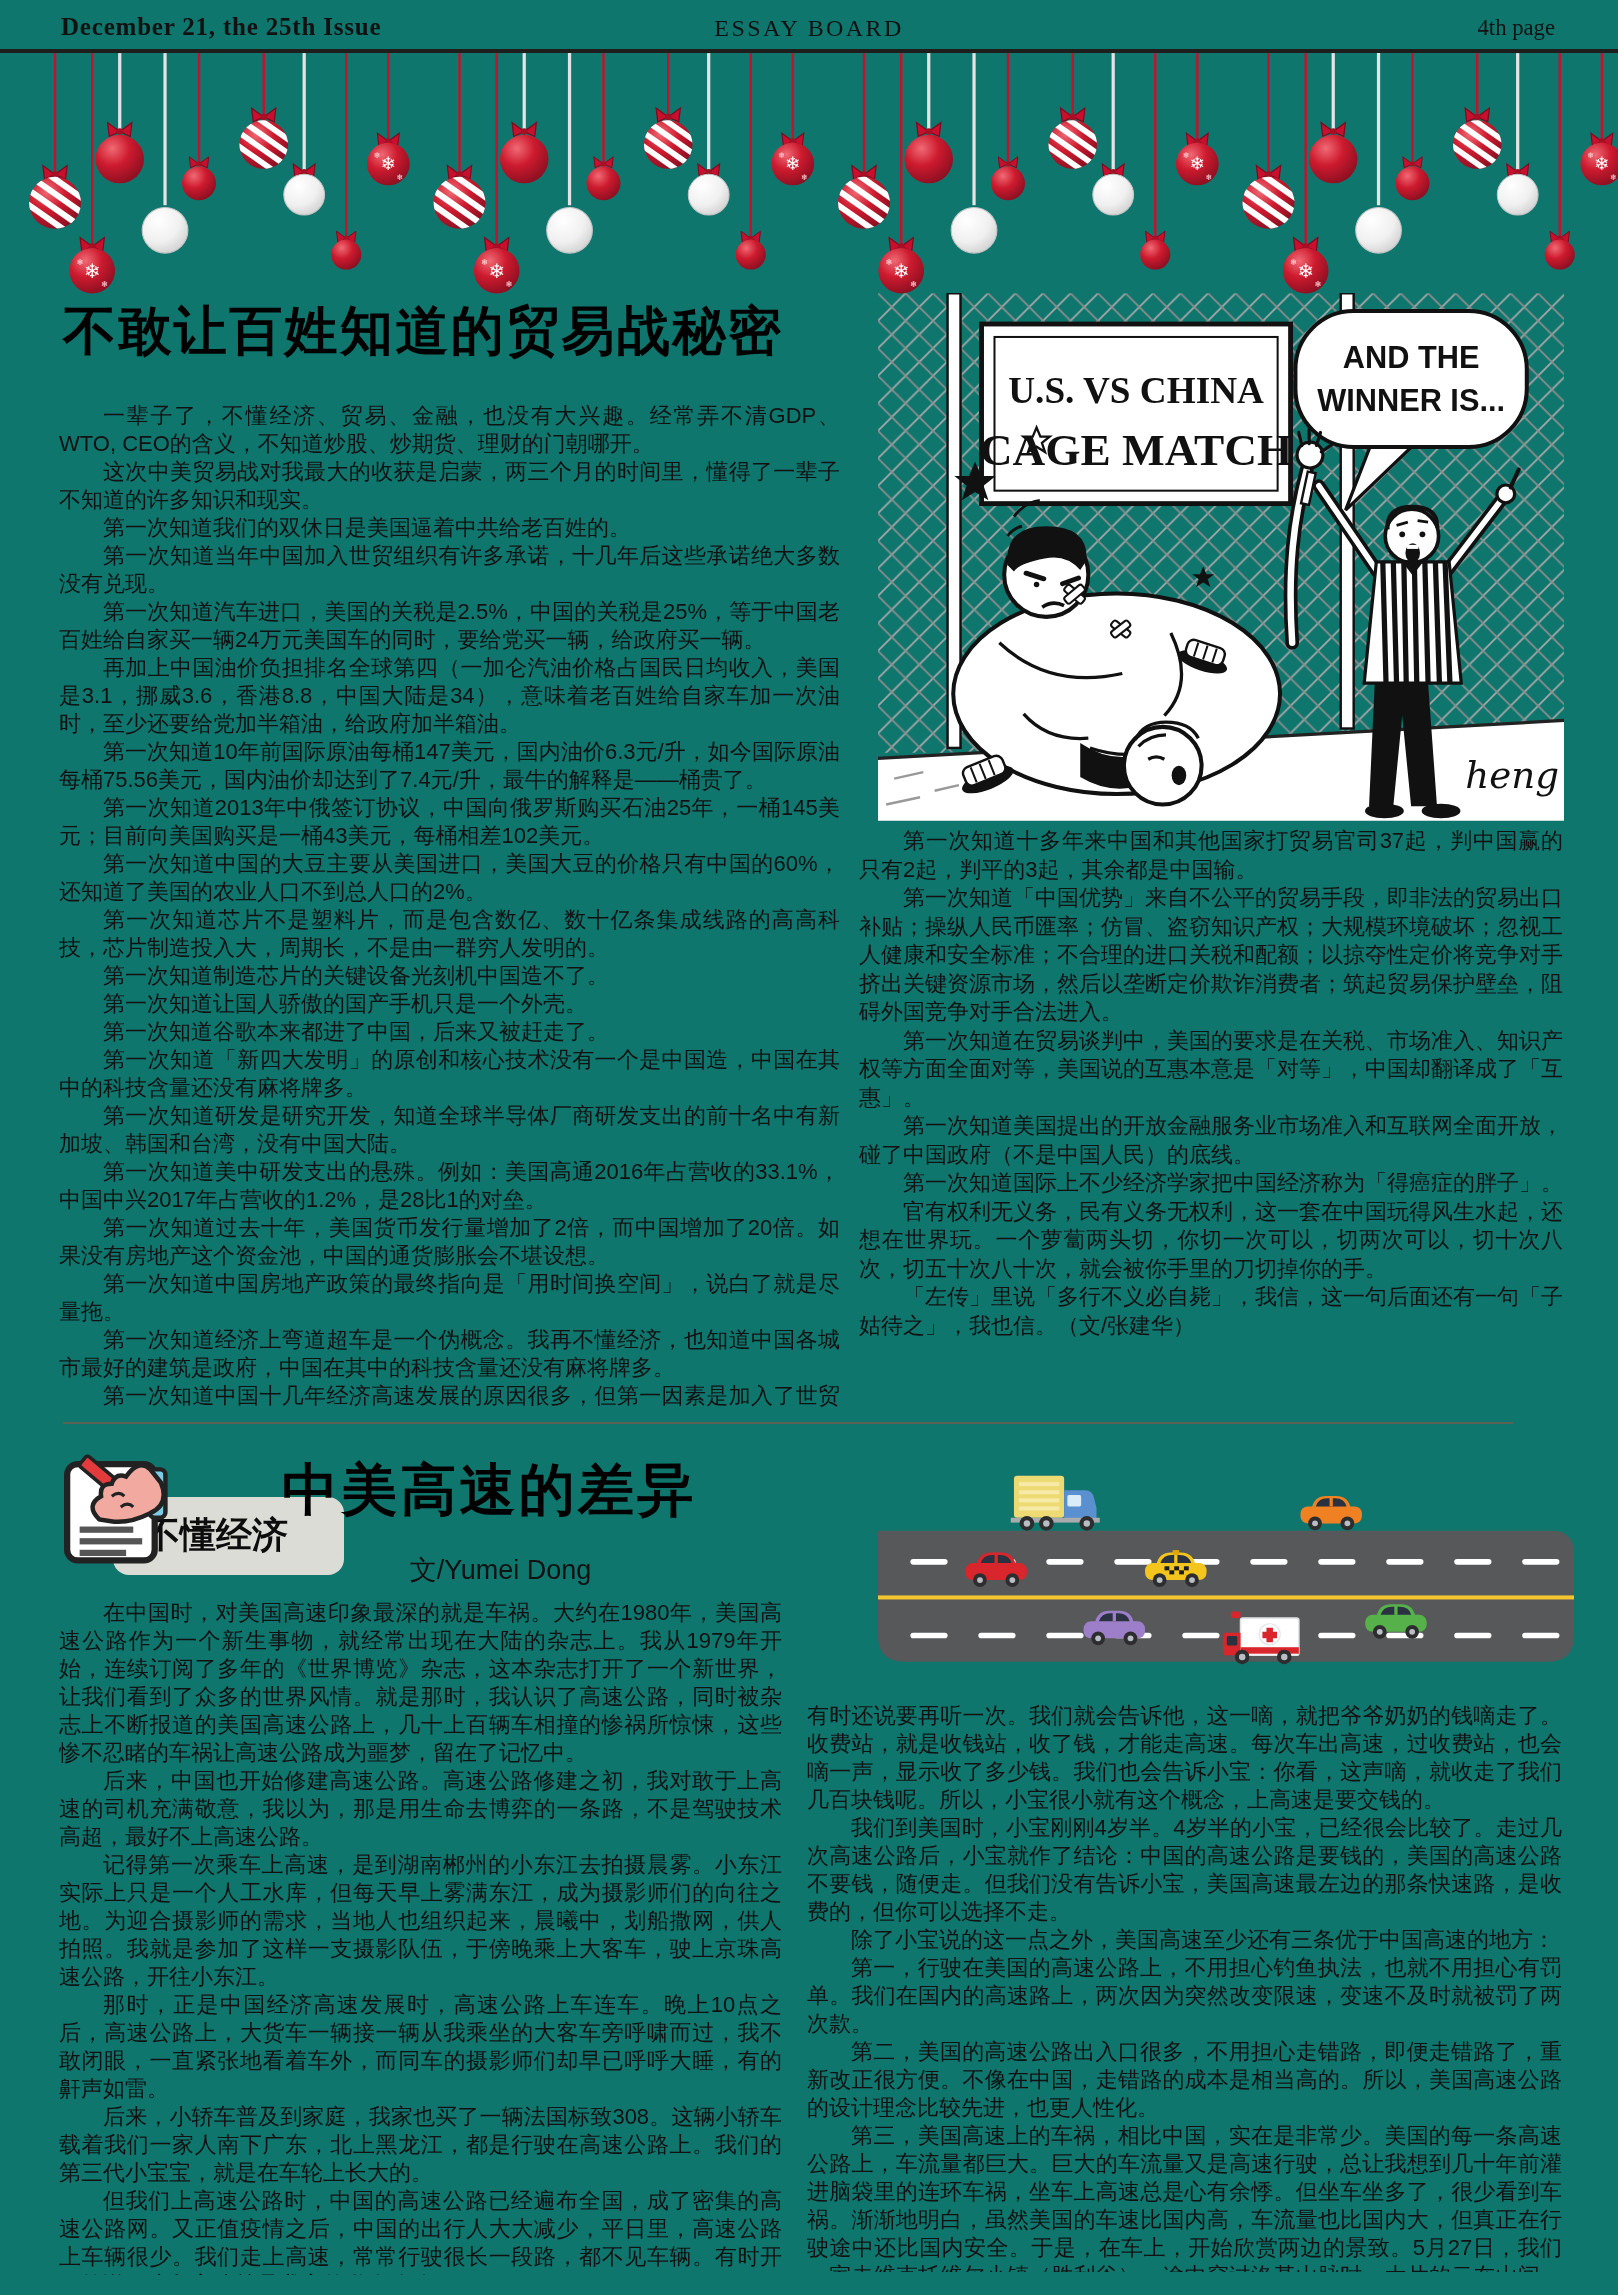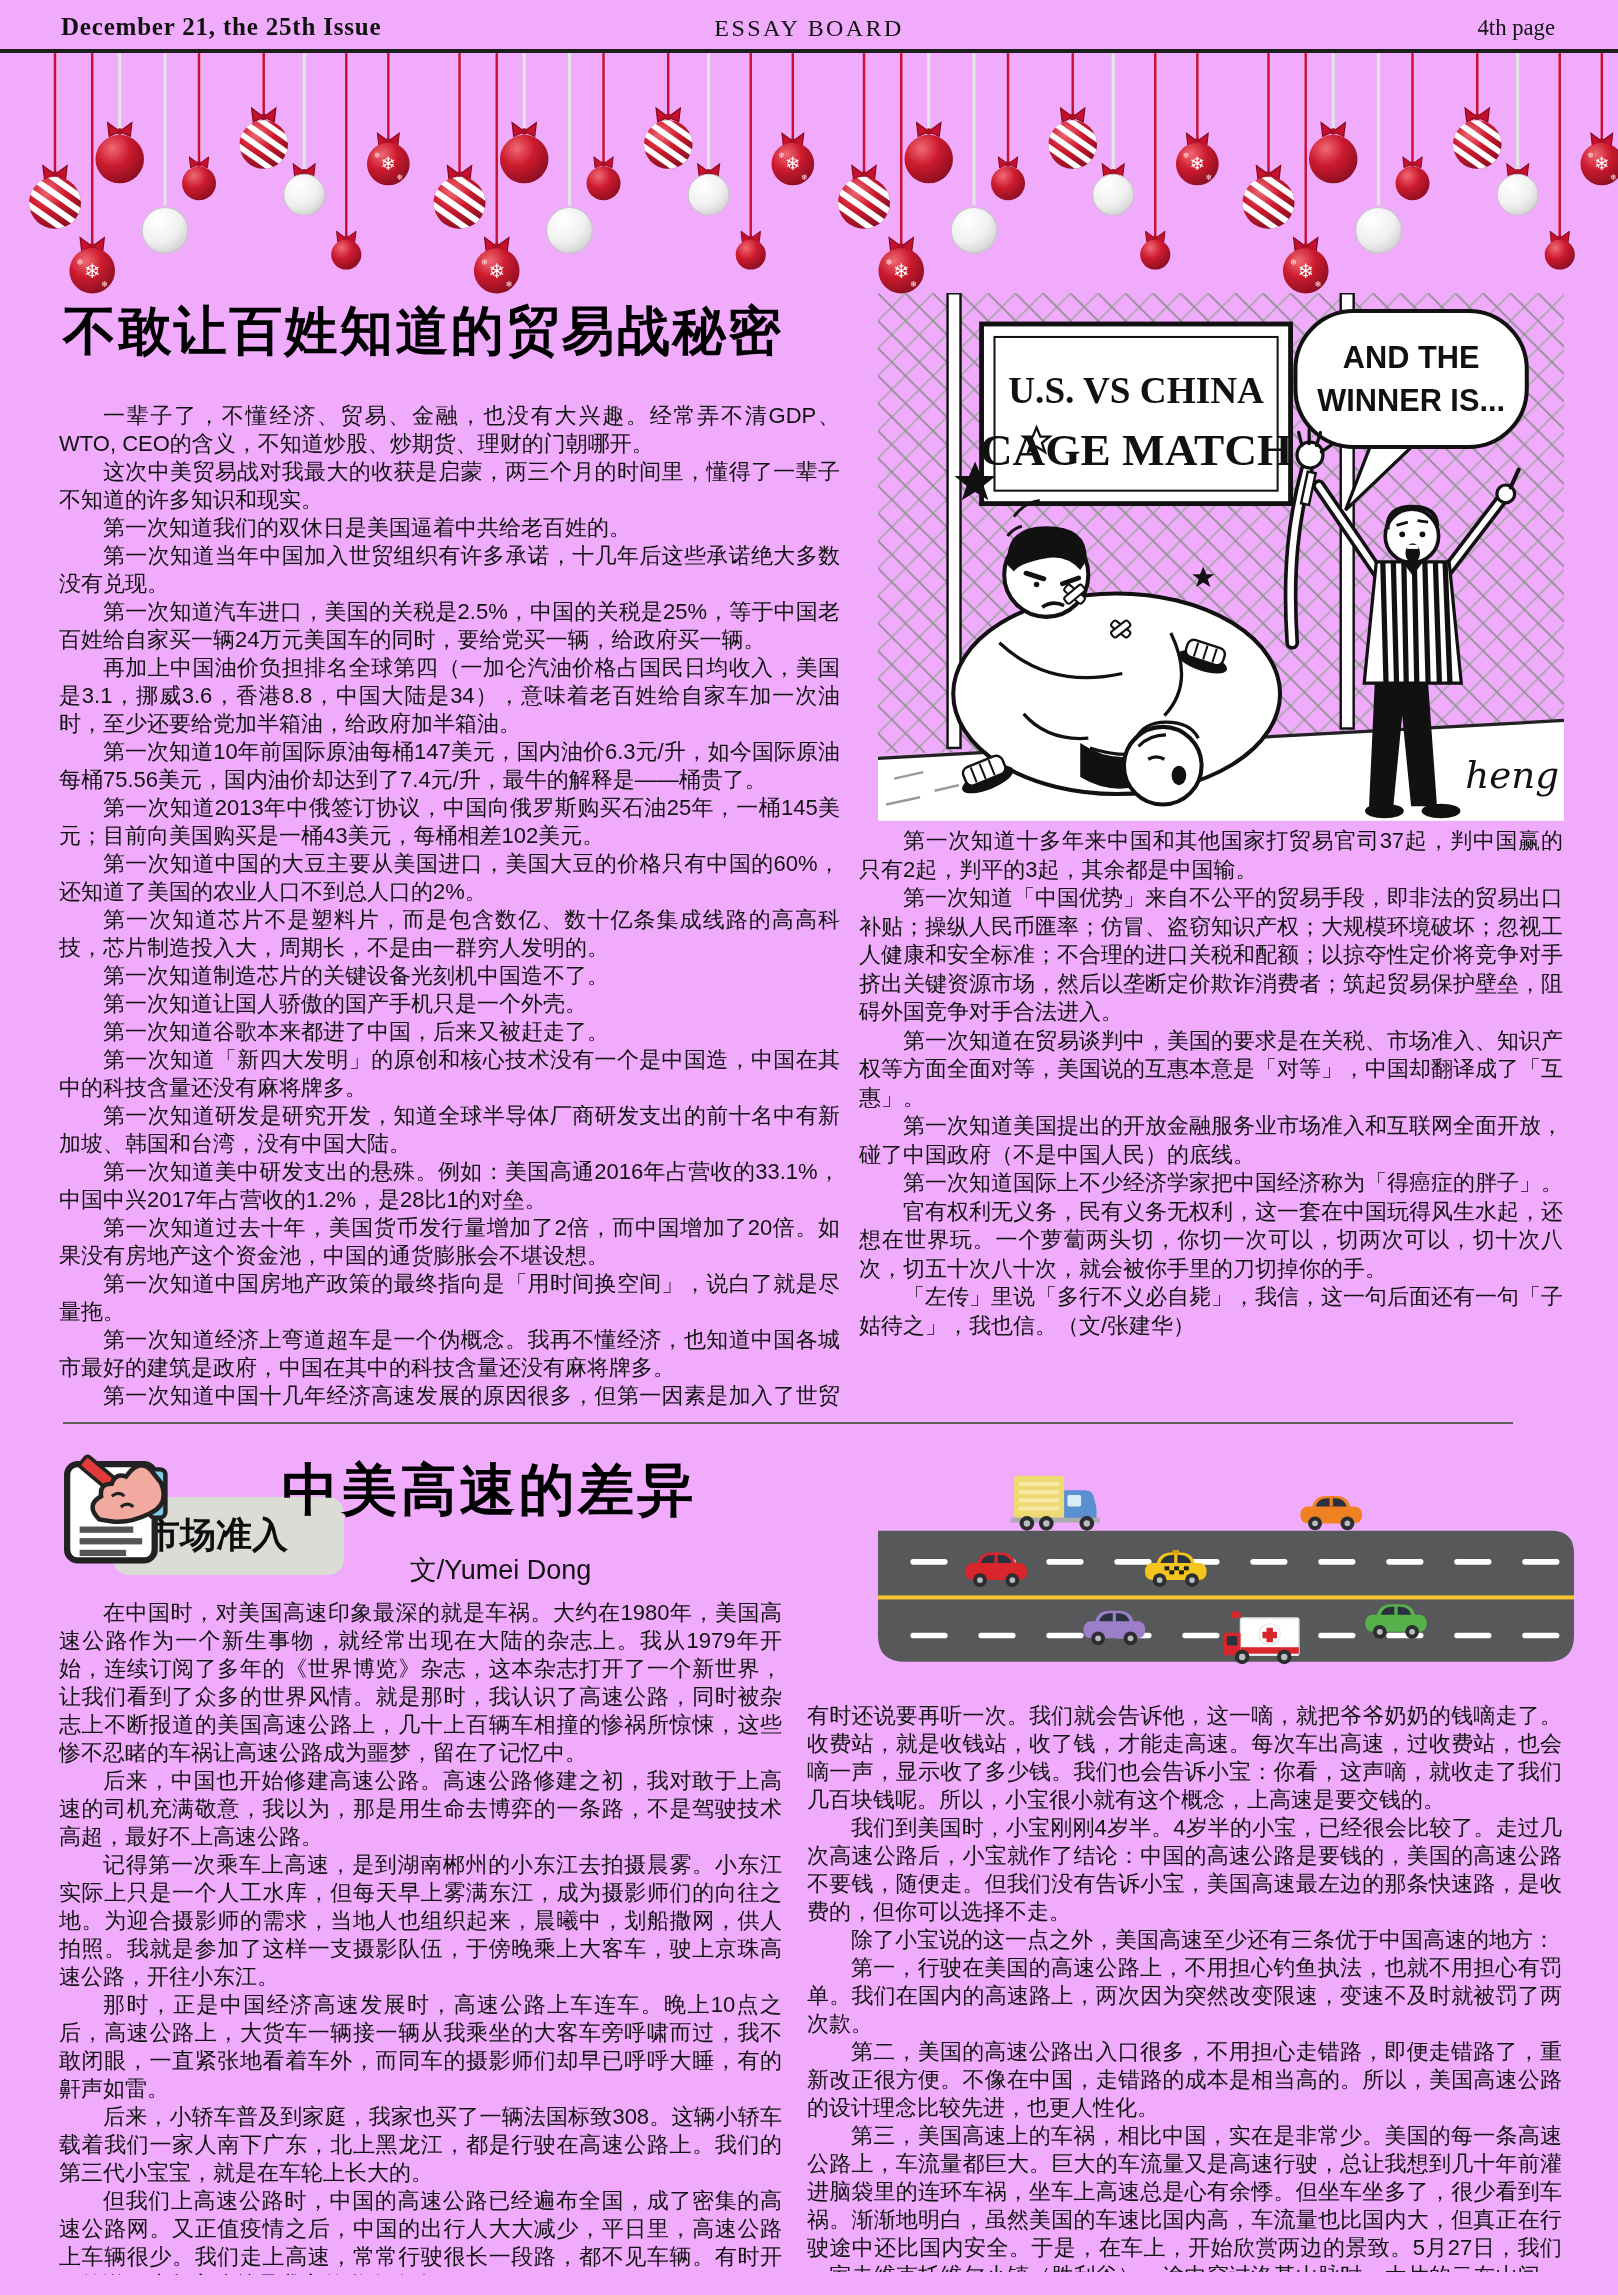--- a/index.html
+++ b/index.html
@@ -1,16 +1,16 @@
 <!DOCTYPE html>
 <html style="font-size:13px"><head>
 <meta charset="utf-8">
 <style>
   html,body{margin:0;padding:0;background:#fff;}
-  .page{position:relative;width:1618px;height:2295px;background:#f0abfc;overflow:hidden;
+  .page{position:relative;width:1618px;height:2295px;background:#0f766e;overflow:hidden;
         font-family:"Liberation Sans", sans-serif;color:#111;}
   
   .hdr-left{position:absolute;left:61px;top:13px;font-family:"Liberation Serif",serif;
             font-weight:700;font-size:25px;letter-spacing:0.8px;}
   .hdr-center{position:absolute;left:50%;top:14.6px;transform:translateX(-50%);
               font-family:"Liberation Serif",serif;font-size:24px;letter-spacing:2.4px;}
   .hdr-right{position:absolute;right:63px;top:14.6px;font-family:"Liberation Serif",serif;
              font-size:22.7px;}
   .hdr-rule{position:absolute;left:0;top:49px;width:1618px;height:4px;background:#1e1e1c;}
   .banner{position:absolute;left:0;top:53px;width:1618px;height:251px;}
@@ -269,21 +269,21 @@
       <path d="M614,482 l-7,152 h30 l11,-112 l11,112 h32 l-11,-152 Z" fill="#111"></path>
       <ellipse cx="626" cy="640" rx="24" ry="9" fill="#111"></ellipse>
       <ellipse cx="696" cy="640" rx="24" ry="9" fill="#111"></ellipse>
     </g>
     <text x="726" y="612" font-size="46" font-style="italic" font-family="DejaVu Serif, serif" fill="#111">heng</text>
   </svg>
 
   <div class="divider"></div>
 
   <div class="sec-box"></div>
-  <div class="sec-label">市场准入</div>
+  <div class="sec-label">不懂经济</div>
   <svg class="sec-icon" viewBox="0 0 150 150">
     <rect x="8" y="28" width="98" height="108" rx="12" fill="#fff" stroke="#222" stroke-width="7"></rect>
     <rect x="100" y="34" width="18" height="54" rx="6" fill="#7ecbe8" stroke="#222" stroke-width="5"></rect>
     <rect x="22" y="98" width="60" height="7" fill="#555"></rect>
     <rect x="22" y="111" width="70" height="7" fill="#555"></rect>
     <rect x="22" y="124" width="52" height="7" fill="#555"></rect>
     <g transform="rotate(-50 72 62)">
       <rect x="64" y="2" width="15" height="62" rx="3" fill="#e33b3b" stroke="#222" stroke-width="4"></rect>
       <path d="M64,64 l7.5,18 l7.5,-18 Z" fill="#f6d7b2" stroke="#222" stroke-width="3.5"></path>
       <path d="M69.5,77 l2,5 l2,-5 Z" fill="#222"></path>

